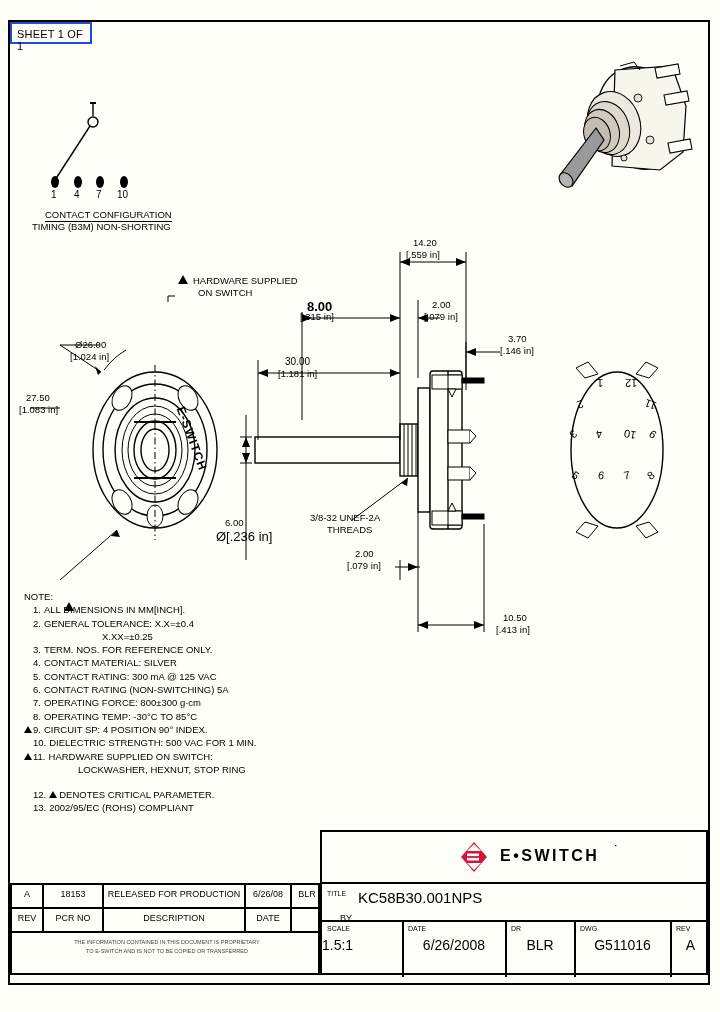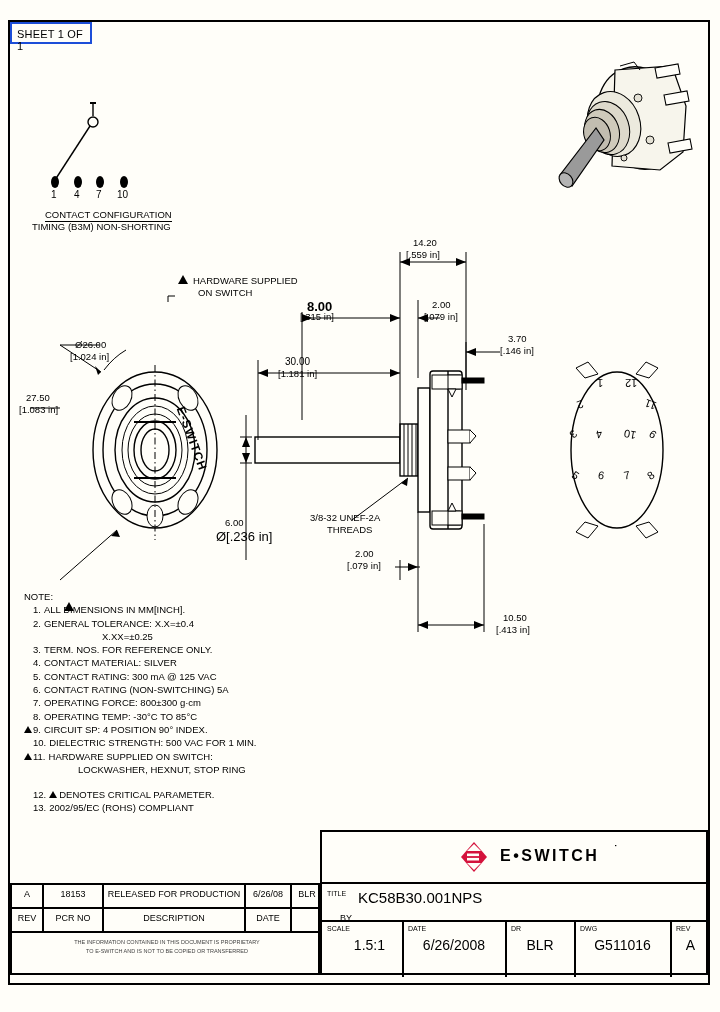--- a/index.html
+++ b/index.html
@@ -365,21 +365,21 @@
         <rect x="-7" y="0.9" width="12" height="2.6" fill="#fffef9"></rect>
       </g>
     </svg>
     <div class="txt" style="left:178px;top:16px;font-size:16px;font-weight:bold;letter-spacing:2.5px;">E•SWITCH</div>
     <div class="txt" style="left:292px;top:13px;font-size:10px;font-weight:bold;">˙</div>
 
     <div class="txt lbl" style="left:5px;top:58px;">TITLE</div>
     <div class="txt val" style="left:36px;top:58px;font-size:15px;">KC58B30.001NPS</div>
 
     <div class="txt lbl" style="left:5px;top:93px;">SCALE</div>
-    <div class="txt val" style="left:0;top:106px;width:63px;text-align:right;">1.5:1</div>
+    <div class="txt val" style="left:0;top:106px;width:63px;text-align:left;">1.5:1</div>
 
     <div class="txt lbl" style="left:86px;top:93px;">DATE</div>
     <div class="txt val" style="left:82px;top:106px;width:100px;text-align:center;">6/26/2008</div>
 
     <div class="txt lbl" style="left:189px;top:93px;">DR</div>
     <div class="txt val" style="left:185px;top:106px;width:66px;text-align:center;">BLR</div>
 
     <div class="txt lbl" style="left:258px;top:93px;">DWG</div>
     <div class="txt val" style="left:254px;top:106px;width:93px;text-align:center;">G511016</div>
 

